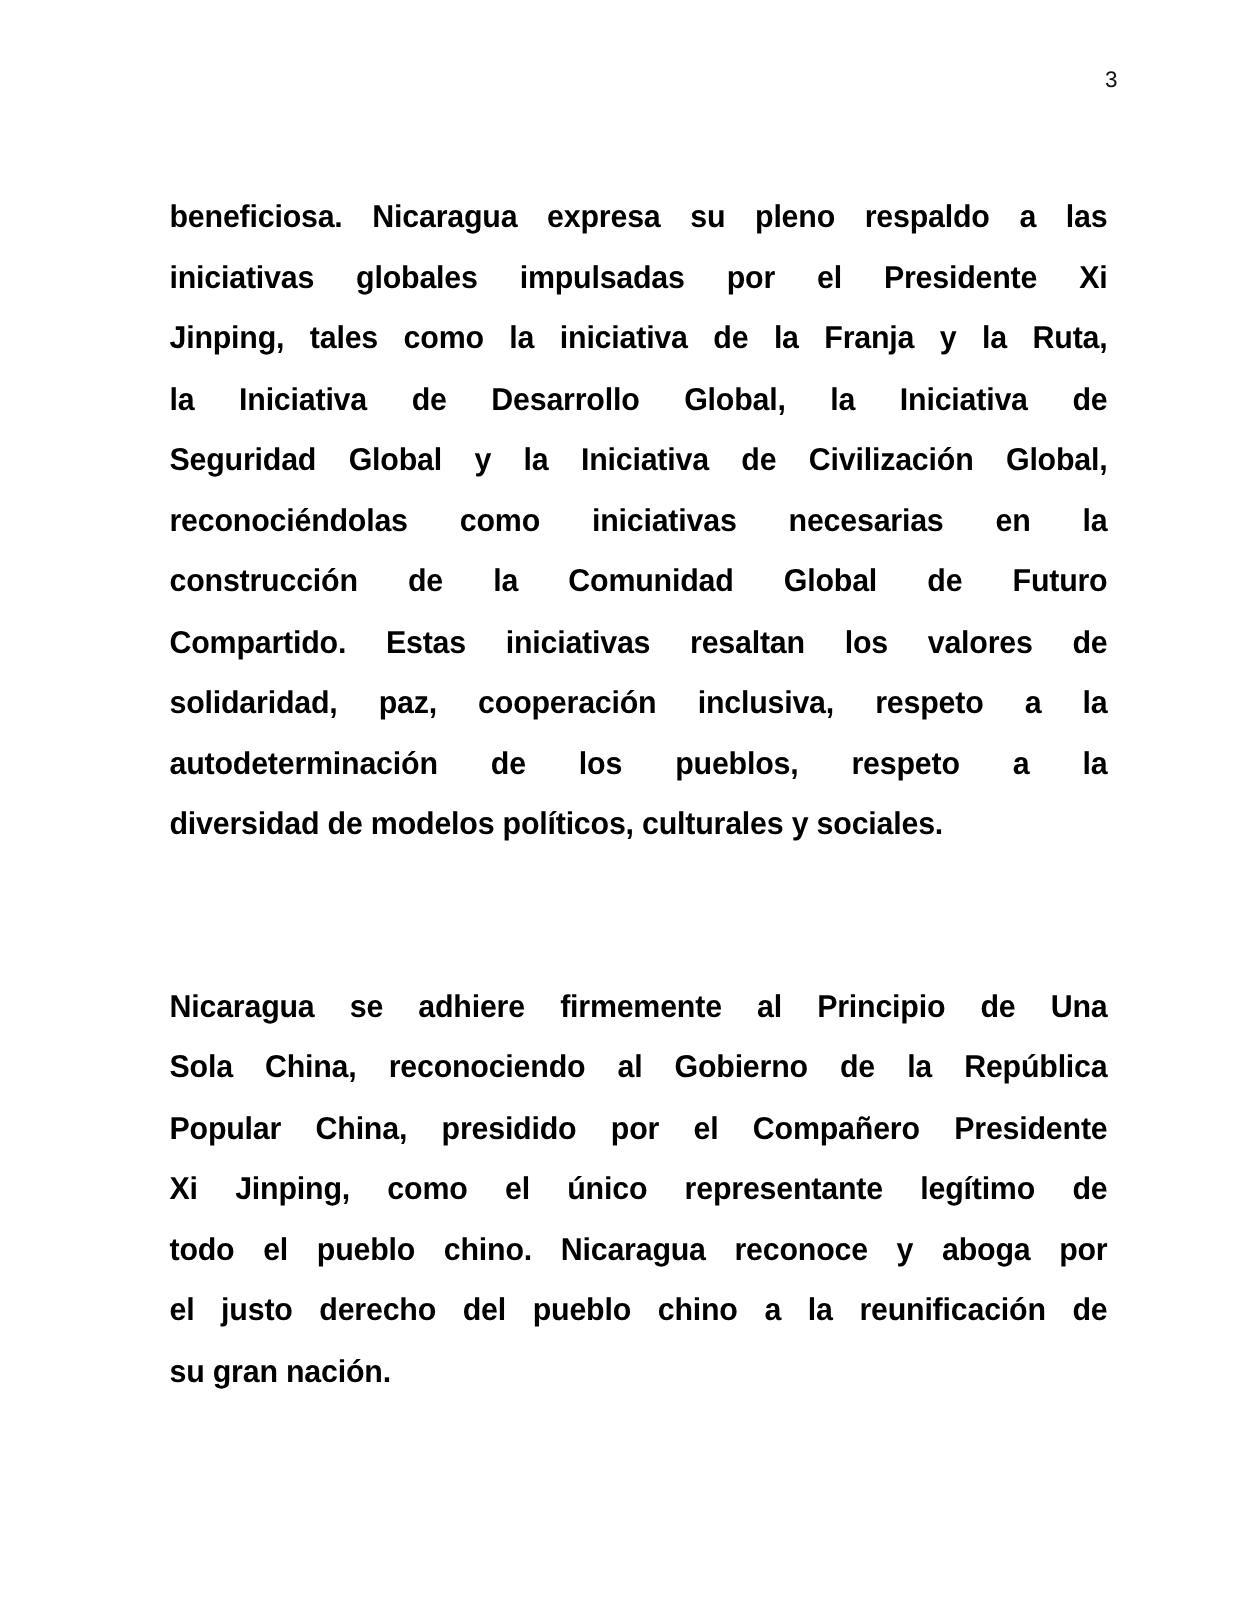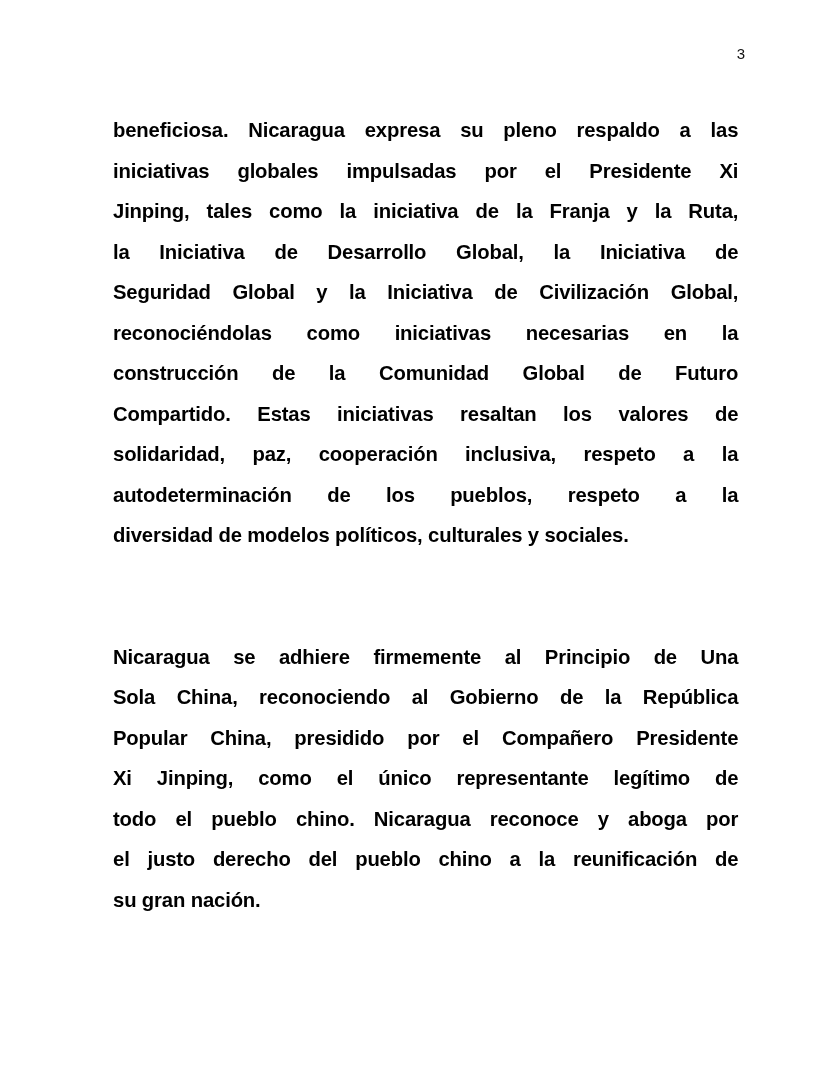--- a/index.html
+++ b/index.html
@@ -31,21 +31,21 @@
     font-weight: 400;
     color: #111111;
     line-height: 1;
     letter-spacing: 0;
   }
 
   
   #body-text {
     position: absolute;
     left: 113px;
-    top: 110px;
+    top: 125px;
     width: 626px;
   }
 
   .para {
     margin: 0;
     font-size: 21px;
     font-weight: 700;
     line-height: 40.5px;
     color: #000000;
     text-align: justify;

